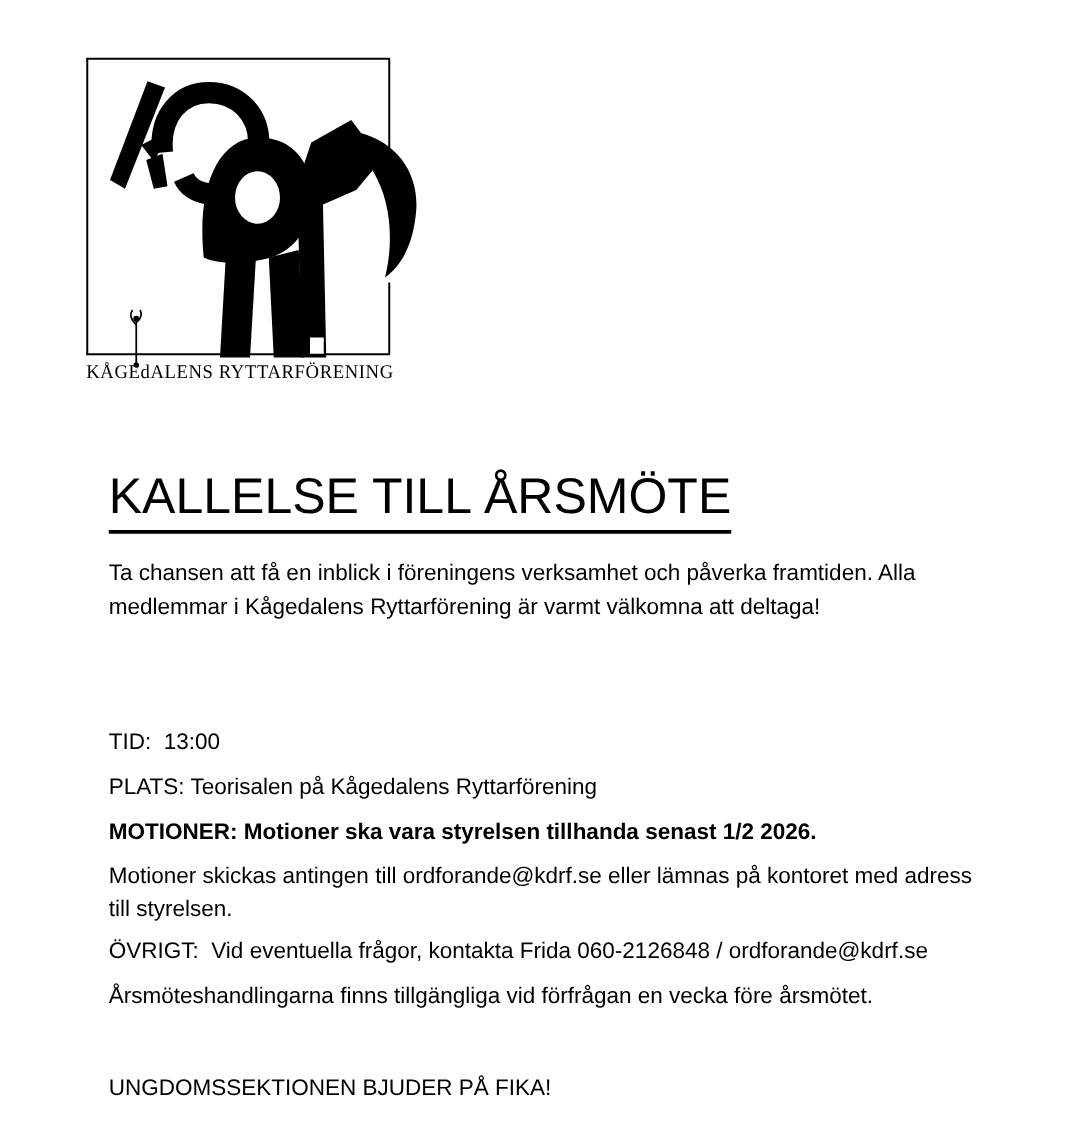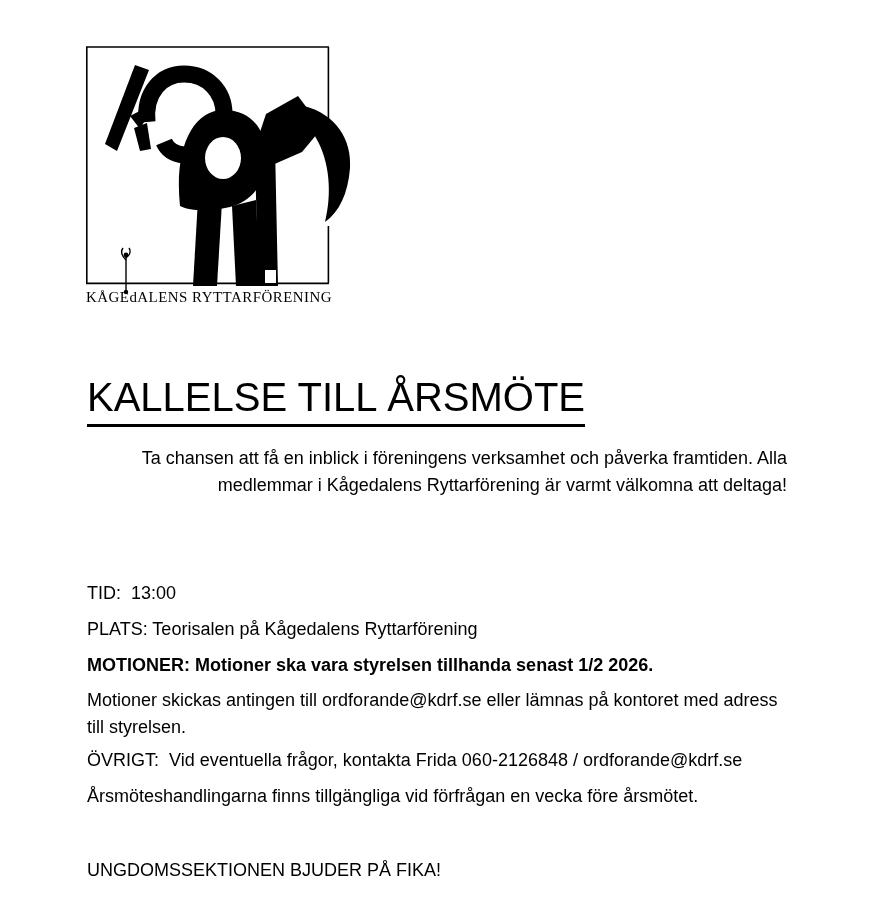--- a/index.html
+++ b/index.html
@@ -4,38 +4,38 @@
 <style>
   html,body{margin:0;padding:0;background:#ffffff;}
   .page{
     position:relative;
     width:872px;height:914px;
     background:#ffffff;
     font-family:"Liberation Sans",sans-serif;
     color:#000;
     overflow:hidden;
   }
-  .logo-wrap{position:absolute;left:84px;top:44px;width:272px;height:262px;}
+  .logo-wrap{position:absolute;left:67px;top:44px;width:272px;height:262px;}
   .heading{
     position:absolute;left:87px;top:374px;
     margin:0;
     font-size:40px;font-weight:400;line-height:46px;letter-spacing:0px;
     display:inline-block;
     padding-bottom:4px;
     border-bottom:3px solid #000;
     white-space:nowrap;
     text-align:right;
   }
   .para{
     position:absolute;left:87px;width:700px;
     margin:0;
     font-size:18px;line-height:27px;font-weight:400;
     white-space:pre-wrap;
   }
-  .p-intro{top:445px;text-align:right;}
+  .p-intro{top:445px;}
   .p-datum{top:543px;}
   .p-tid{top:580px;}
   .p-plats{top:616px;}
   .p-motioner{top:652px;font-weight:bold;}
   .p-motioner-info{top:687px;}
   .p-ovrigt{top:747px;}
   .p-handlingar{top:783px;}
   .p-fika{top:857px;}
   .logo-caption-text{
     font-family:"Liberation Serif",serif;

